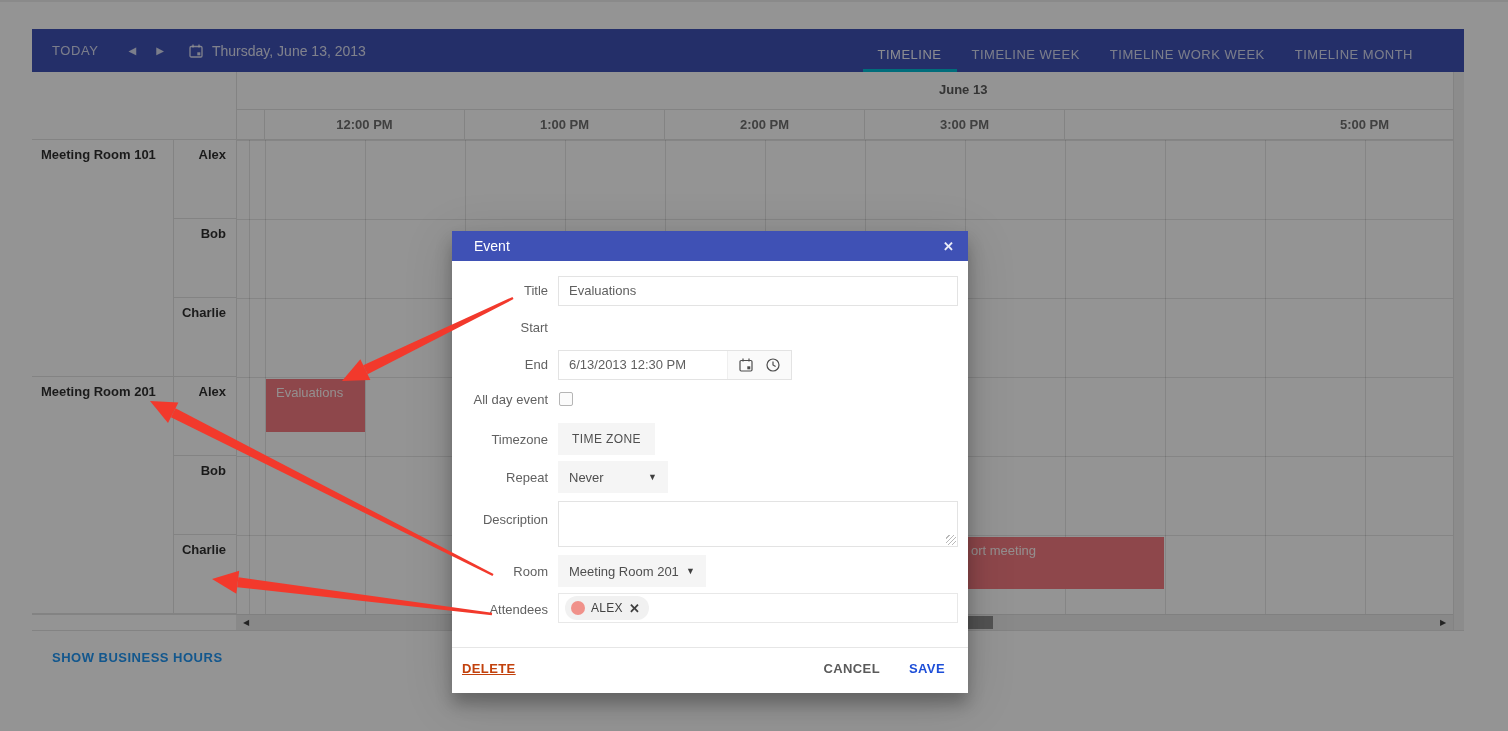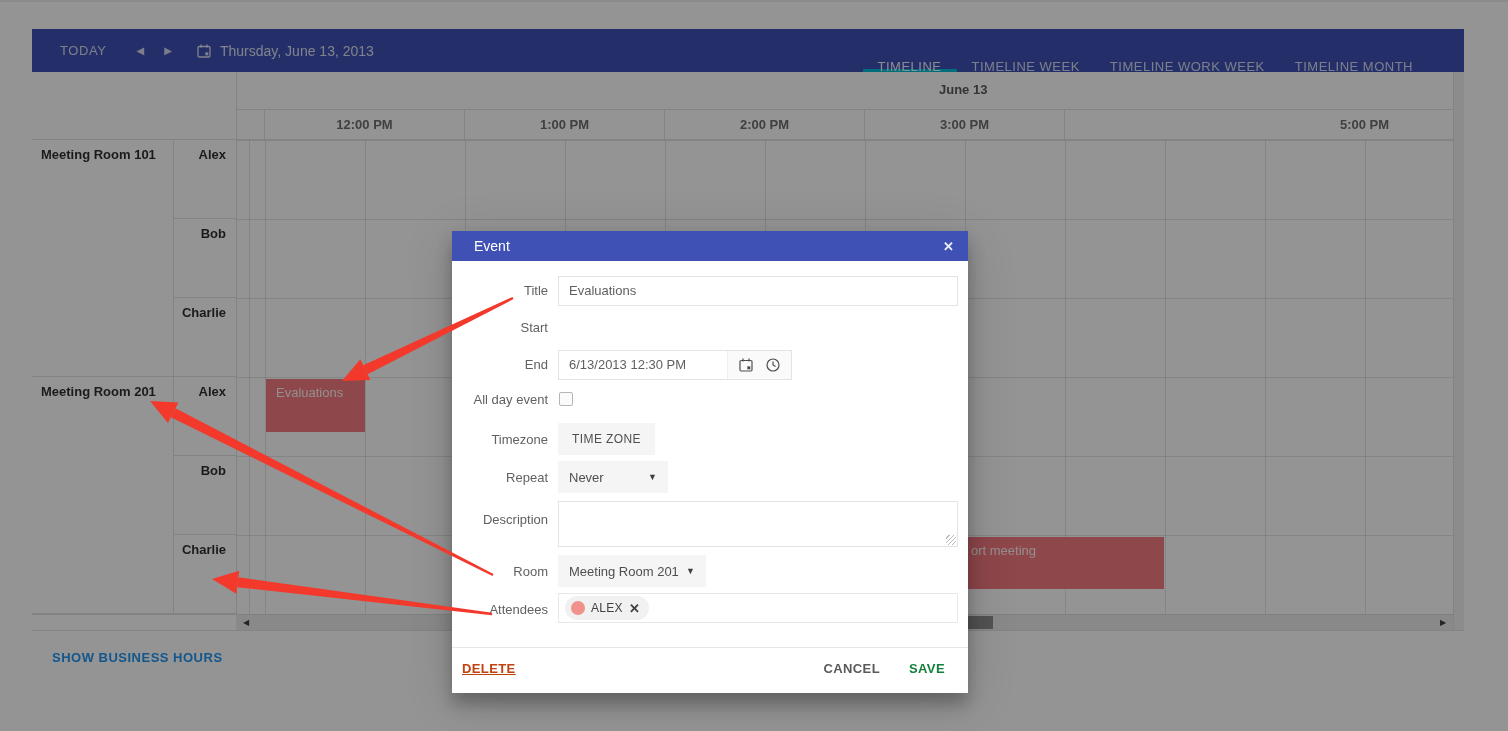--- a/index.html
+++ b/index.html
@@ -5,28 +5,28 @@
   * { margin:0; padding:0; box-sizing:border-box; }
   html,body { background:#fff; }
   body { font-family:"Liberation Sans", sans-serif; }
   #app { position:relative; width:1508px; height:731px; background:#fff; overflow:hidden; border-top:2px solid #8a8a8a; }
   .abs { position:absolute; }
 
   
   .widget-frame { left:32px; top:27px; width:1432px; height:655px; border:1px solid #d9d9d9; }
 
   .toolbar { left:32px; top:27px; width:1432px; height:43px; background:#3f51b5; display:flex; align-items:center; color:rgba(255,255,255,.78); font-size:13px; }
-  .tb-today { margin-left:28px; letter-spacing:.6px; cursor:pointer; }
+  .tb-today { margin-left:20px; letter-spacing:.6px; cursor:pointer; }
   .tb-nav { font-size:10px; cursor:pointer; }
   .tb-prev { margin-left:30px; }
   .tb-next { margin-left:20px; }
   .tb-cal { margin-left:24px; display:flex; align-items:center; color:rgba(255,255,255,.82); }
   .tb-date { margin-left:8px; font-size:14px; color:rgba(255,255,255,.82); }
   .tb-tabs { margin-left:auto; margin-right:36px; display:flex; height:43px; }
-  .tb-tab { padding:16px 15px; line-height:43px; letter-spacing:.5px; cursor:pointer; }
+  .tb-tab { padding:4px 15px; line-height:43px; letter-spacing:.5px; cursor:pointer; }
   .tb-tab.active { box-shadow:inset 0 -3px 0 #00bcd4; color:rgba(255,255,255,.92); }
 
   .corner-cell { left:32px; top:70px; width:204px; height:68px; background:#fff; border-bottom:1px solid #e2e2e2; }
   .day-header { left:236px; top:70px; width:1217px; height:38px; background:#fff; border-left:1px solid #e2e2e2; border-bottom:1px solid #e2e2e2; }
   .day-label { position:absolute; left:702px; top:10px; font-size:13px; font-weight:bold; color:#5a5a5a; }
 
   .time-row { left:236px; top:108px; width:1217px; height:30px; background:#fff; border-left:1px solid #e2e2e2; border-bottom:1px solid #e2e2e2; overflow:hidden; }
   .time-stub { position:absolute; left:0; top:0; width:28px; height:30px; border-right:1px solid #e2e2e2; }
   .time-cell { position:absolute; top:0; width:200px; height:30px; line-height:30px; text-align:center; font-size:13px; font-weight:bold; color:#6f6f6f; border-right:1px solid #e2e2e2; }
 
@@ -78,21 +78,21 @@
   .resize-grip { position:absolute; left:494px; top:304px; width:10px; height:10px; background:repeating-linear-gradient(135deg, transparent 0 2px, #b9b9b9 2px 3px); cursor:nwse-resize; }
   .att-box { position:absolute; left:106px; top:362px; width:400px; height:30px; border:1px solid #e8e8e8; display:flex; align-items:center; padding-left:6px; }
   .chip { height:24px; background:#f1f1f1; border-radius:12px; display:flex; align-items:center; padding:0 9px 0 6px; gap:6px; }
   .chip-avatar { width:14px; height:14px; border-radius:50%; background:#f0918a; }
   .chip-name { font-size:12px; color:#424242; letter-spacing:.3px; }
   .chip-x { font-size:13px; font-weight:bold; color:#3f3f3f; cursor:pointer; }
   .modal-divider { position:absolute; left:0; top:416px; width:516px; border-top:1px solid #e6e6e6; }
   .dlg-btn { position:absolute; top:428px; height:20px; line-height:20px; font-size:13px; font-weight:bold; letter-spacing:.4px; cursor:pointer; }
   .btn-delete { left:10px; color:#c2410c;text-decoration:underline; }
   .btn-cancel { right:88px; color:#5a5a5a; }
-  .btn-save { right:23px; color:#15803d; }
+  .btn-save { right:23px; color:#1d4ed8; }
 
   
   #arrows { position:absolute; left:0; top:0; width:1508px; height:731px; z-index:30; pointer-events:none; }
 
   svg.ico { display:block; }
 </style>
 </head>
 <body>
 
 <div id="app">

